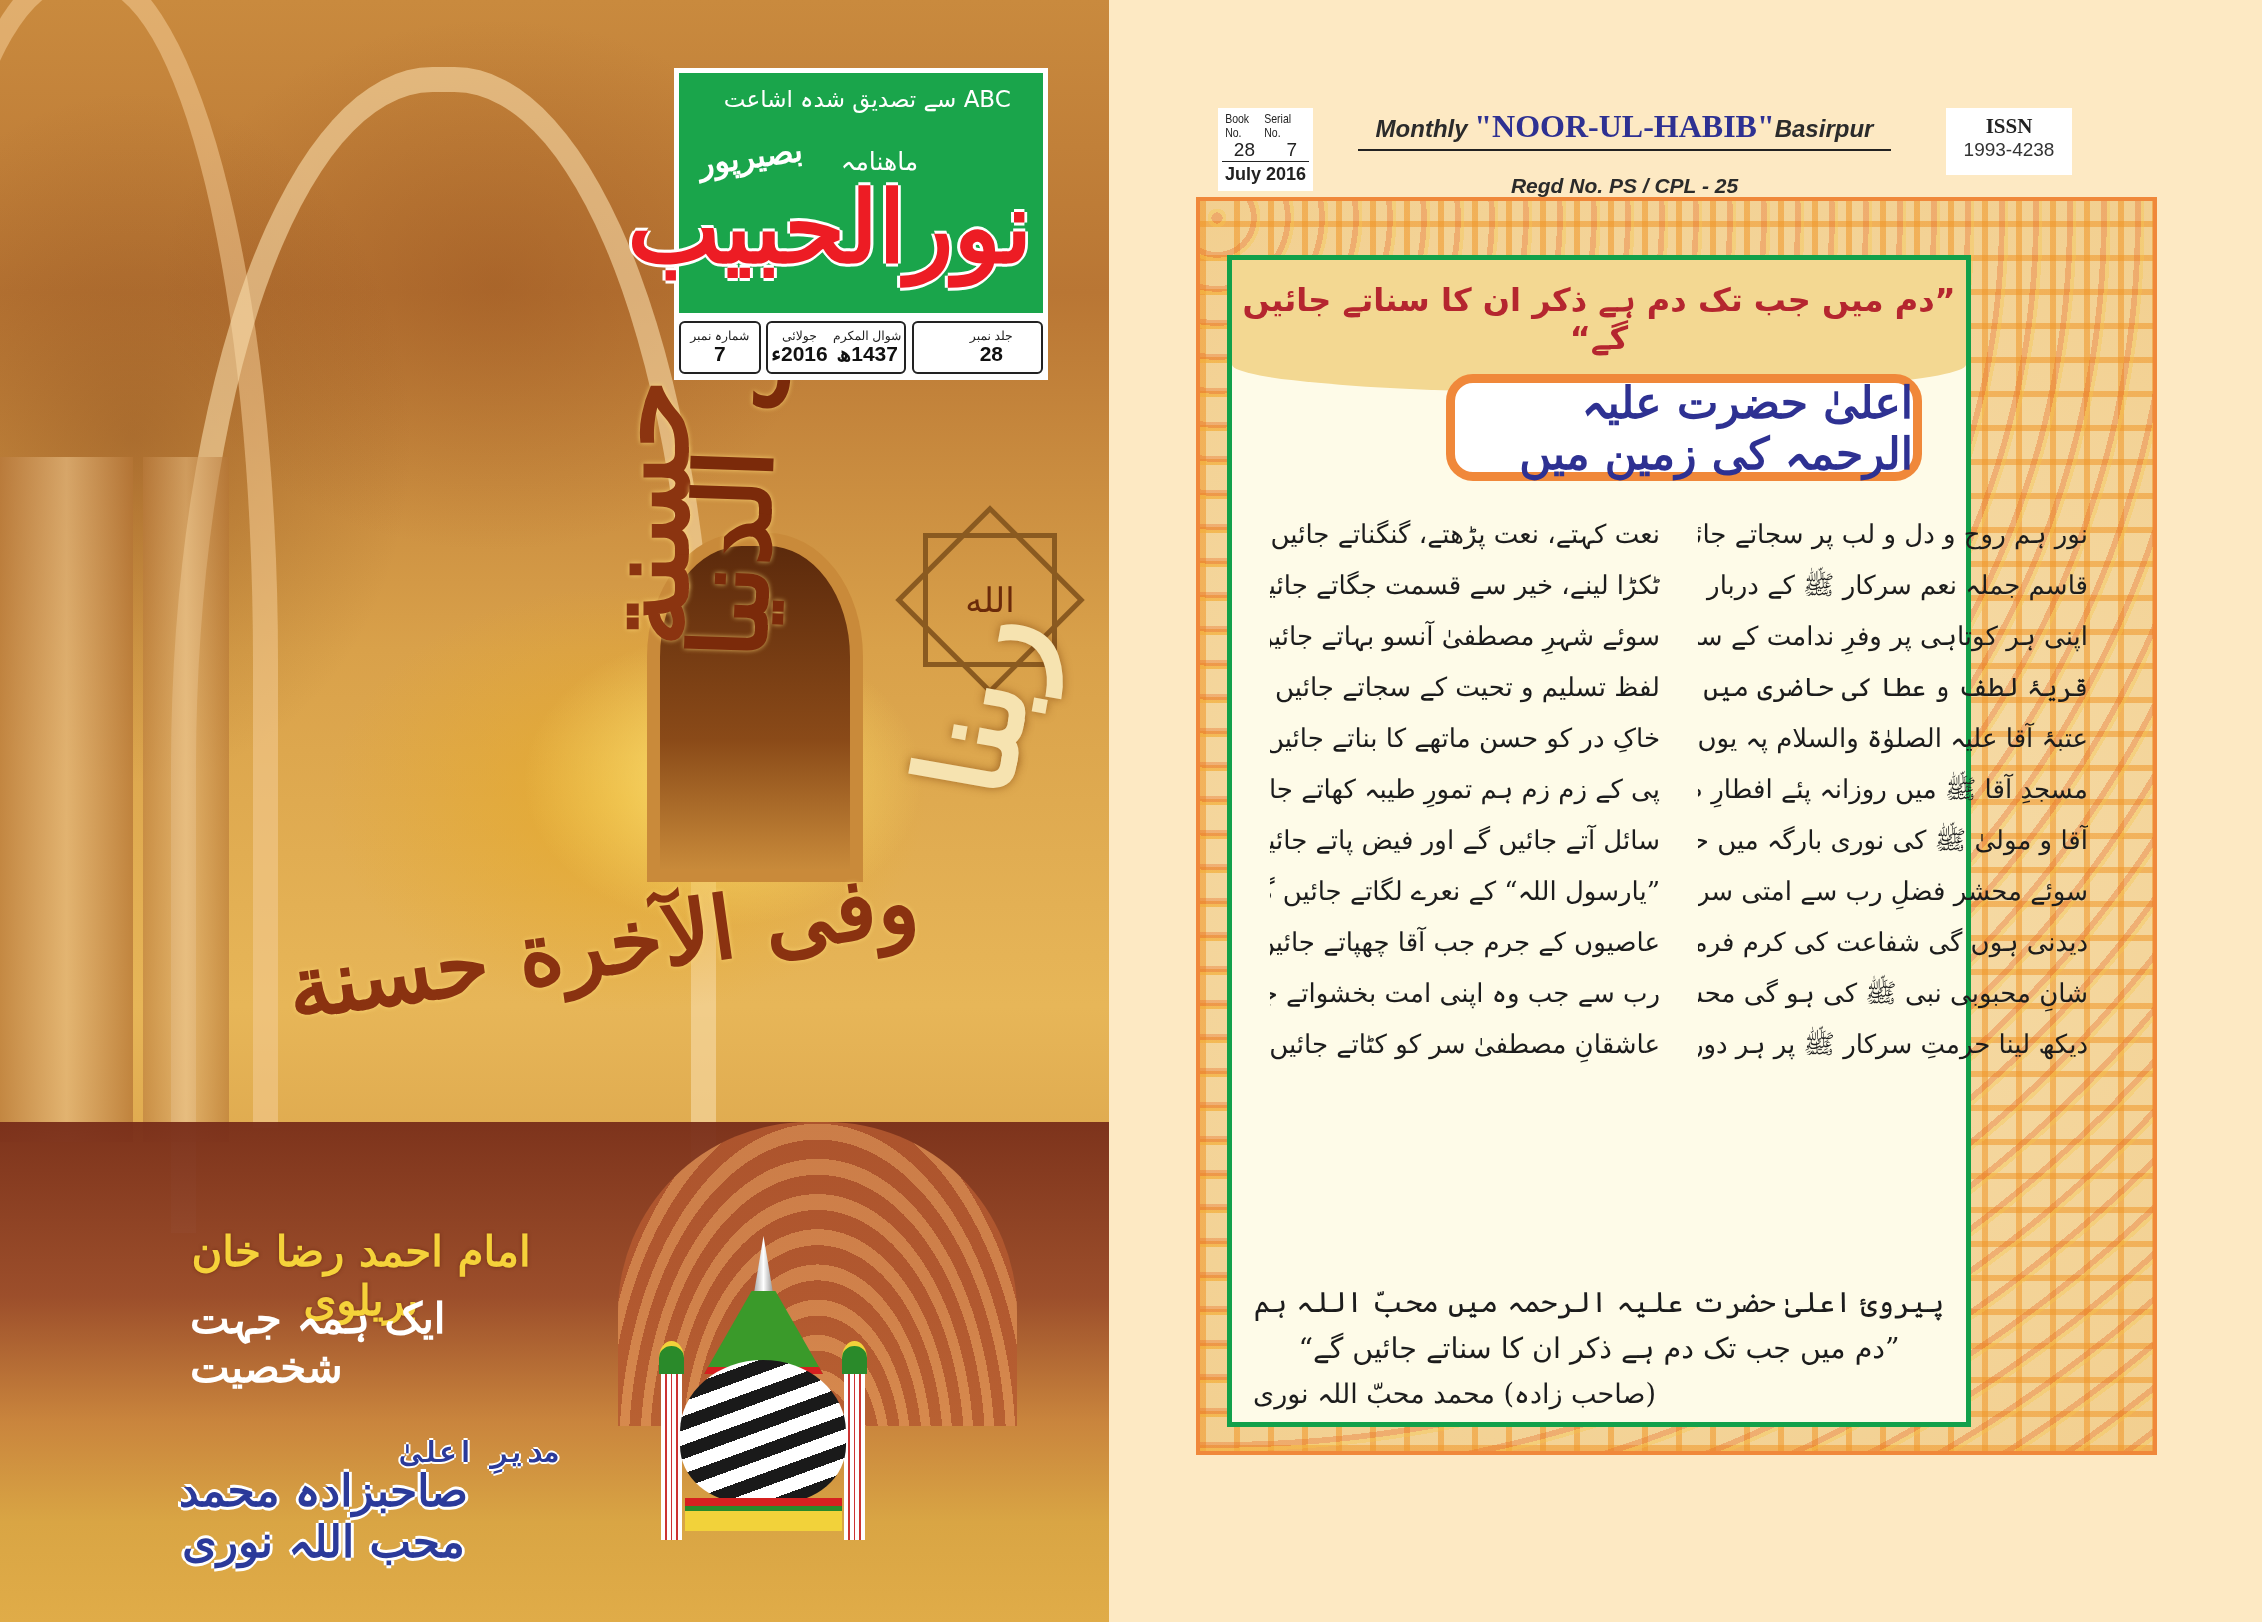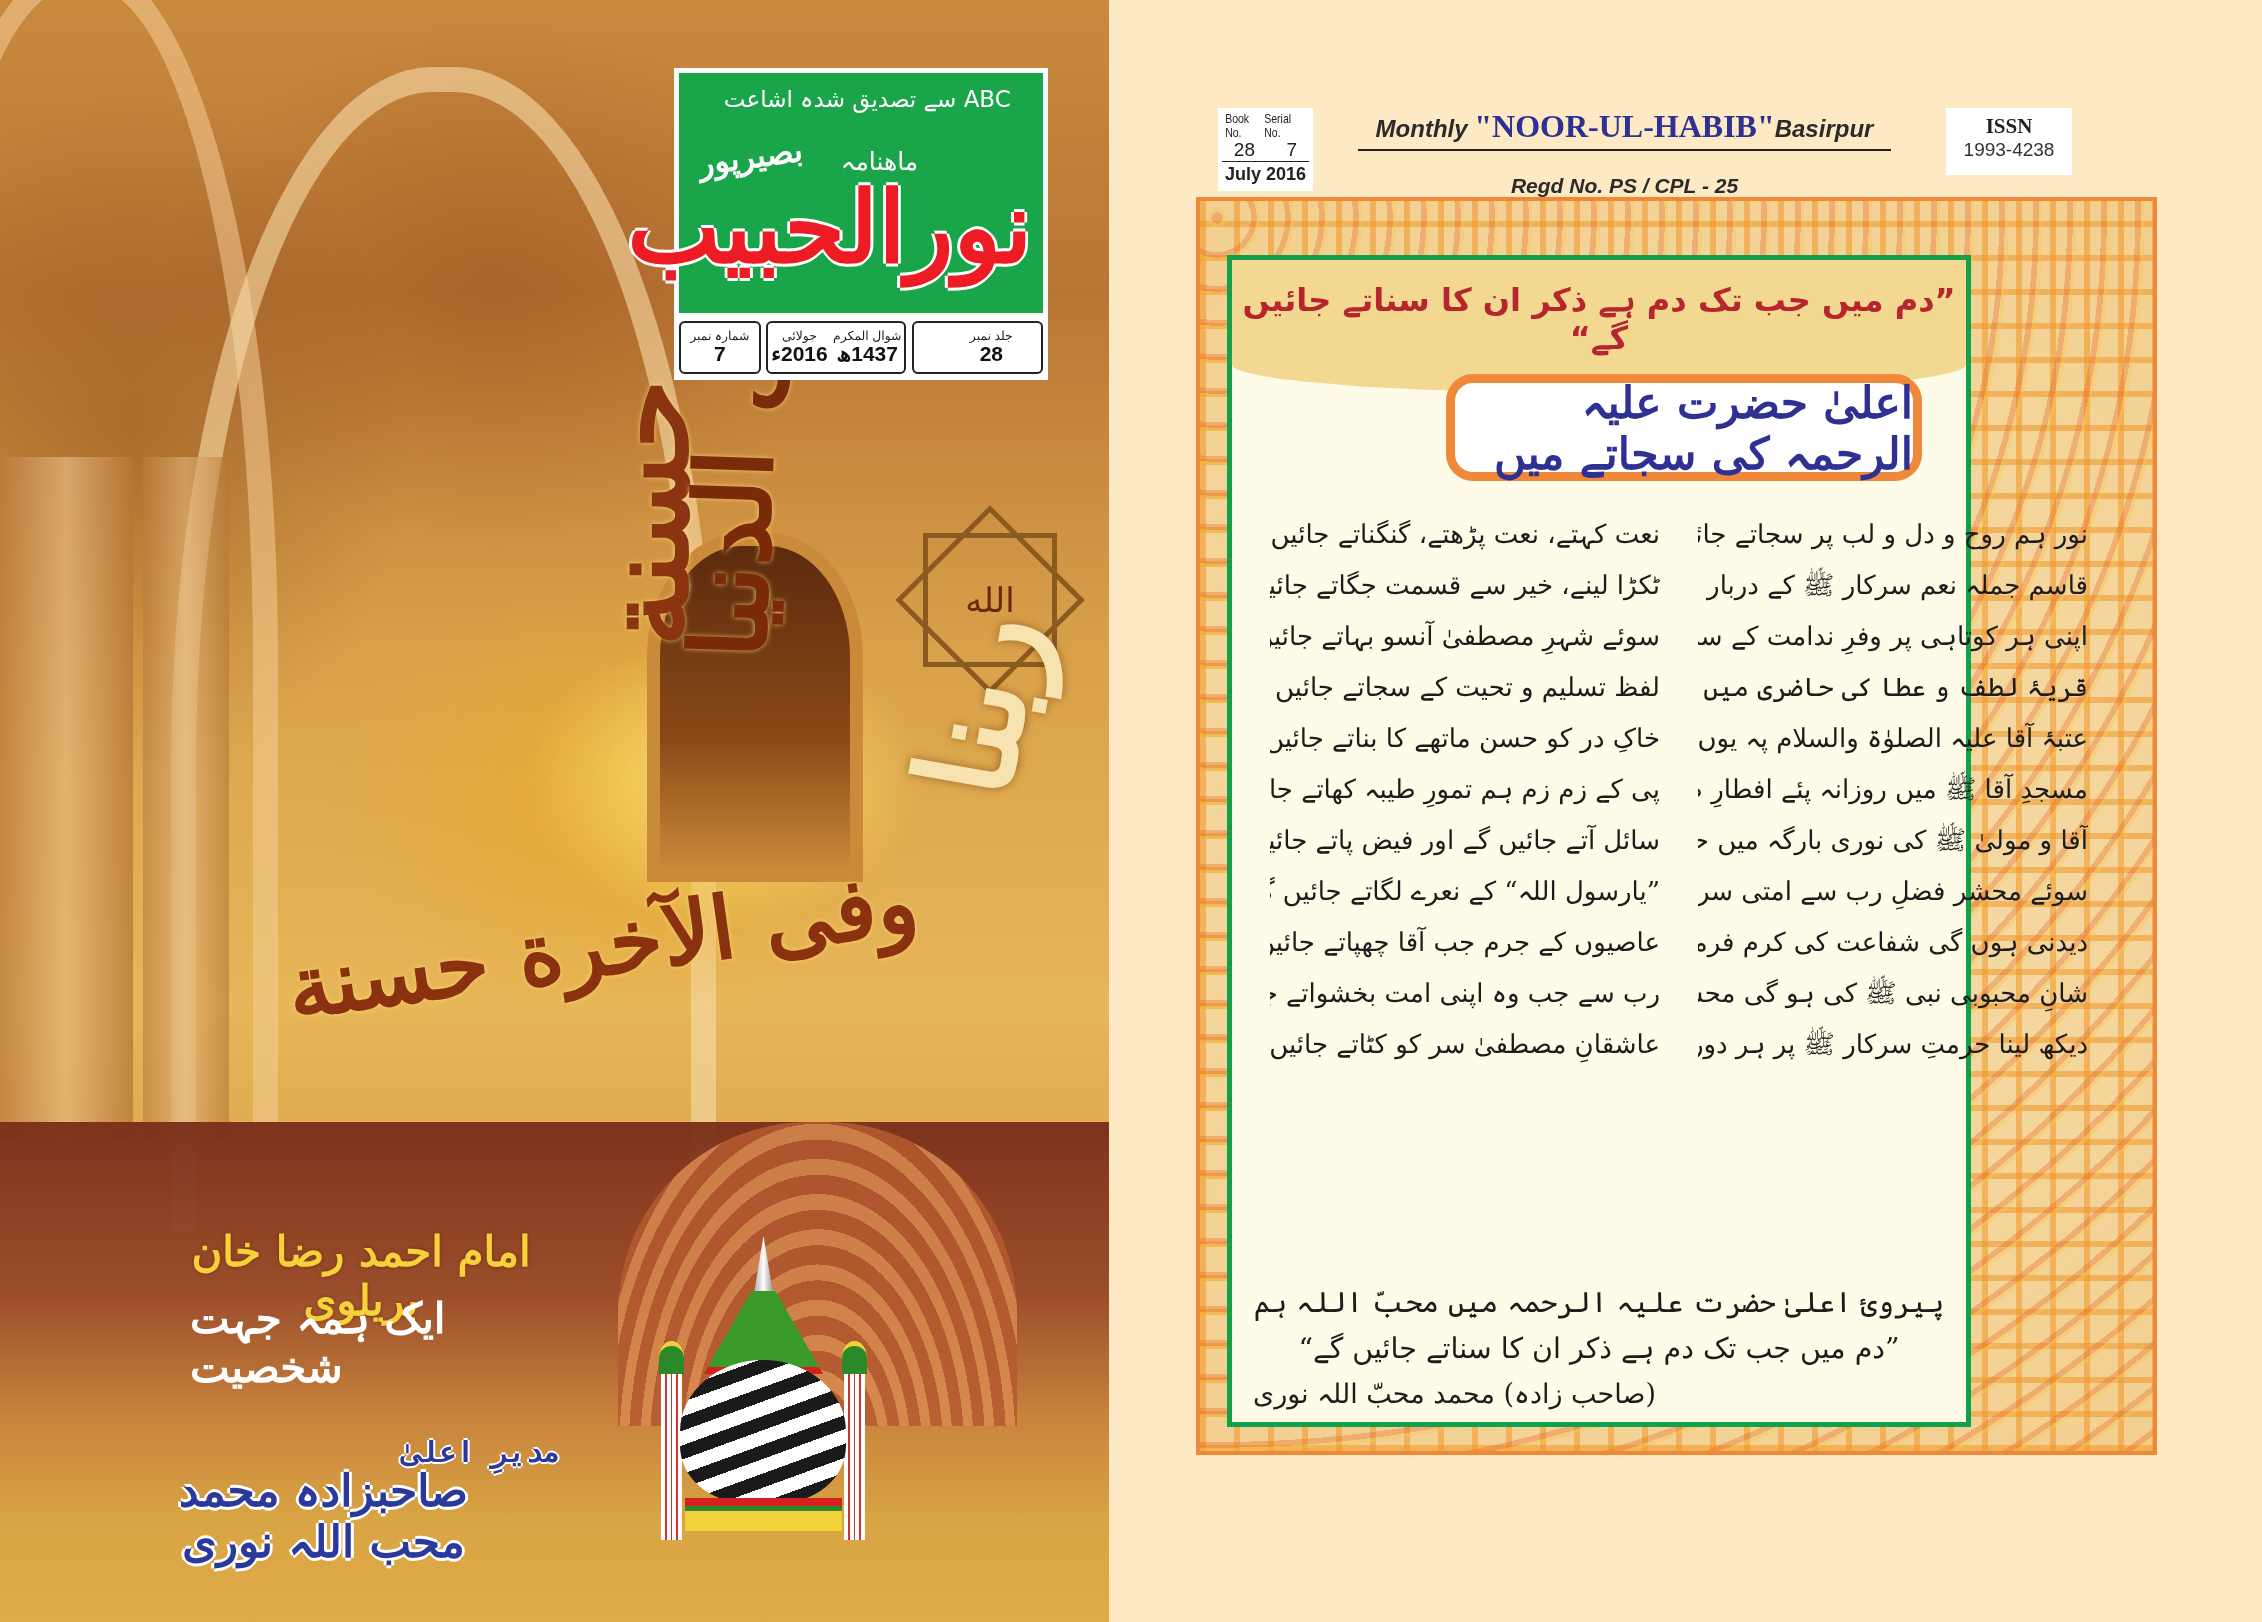--- a/index.html
+++ b/index.html
@@ -211,21 +211,21 @@
 
 <div class="frame-outer">
   <div class="frame-ornament"></div>
 </div>
 
 <div class="frame-inner">
   <div class="banner-top">
     <div class="banner-slogan">”دم میں جب تک دم ہے ذکر ان کا سناتے جائیں گے“</div>
   </div>
   <div class="title-pill">
-    <span>اعلیٰ حضرت علیہ الرحمہ کی سجاتے میں</span>
+    <span>اعلیٰ حضرت علیہ الرحمہ کی زمین میں</span>
   </div>
 
   <div class="poem">
     <div class="verse right">نور ہم روح و دل و لب پر سجاتے جائیں گے</div>
     <div class="verse left">نعت کہتے، نعت پڑھتے، گنگناتے جائیں گے</div>
     <div class="verse right">قاسم جملہ نعم سرکار ﷺ کے دربار میں</div>
     <div class="verse left">ٹکڑا لینے، خیر سے قسمت جگاتے جائیں گے</div>
     <div class="verse right">اپنی ہر کوتاہی پر وفرِ ندامت کے سبب</div>
     <div class="verse left">سوئے شہرِ مصطفیٰ آنسو بہاتے جائیں گے</div>
     <div class="verse right">قریۂ لطف و عطا کی حاضری میں لب پہ ہم</div>

